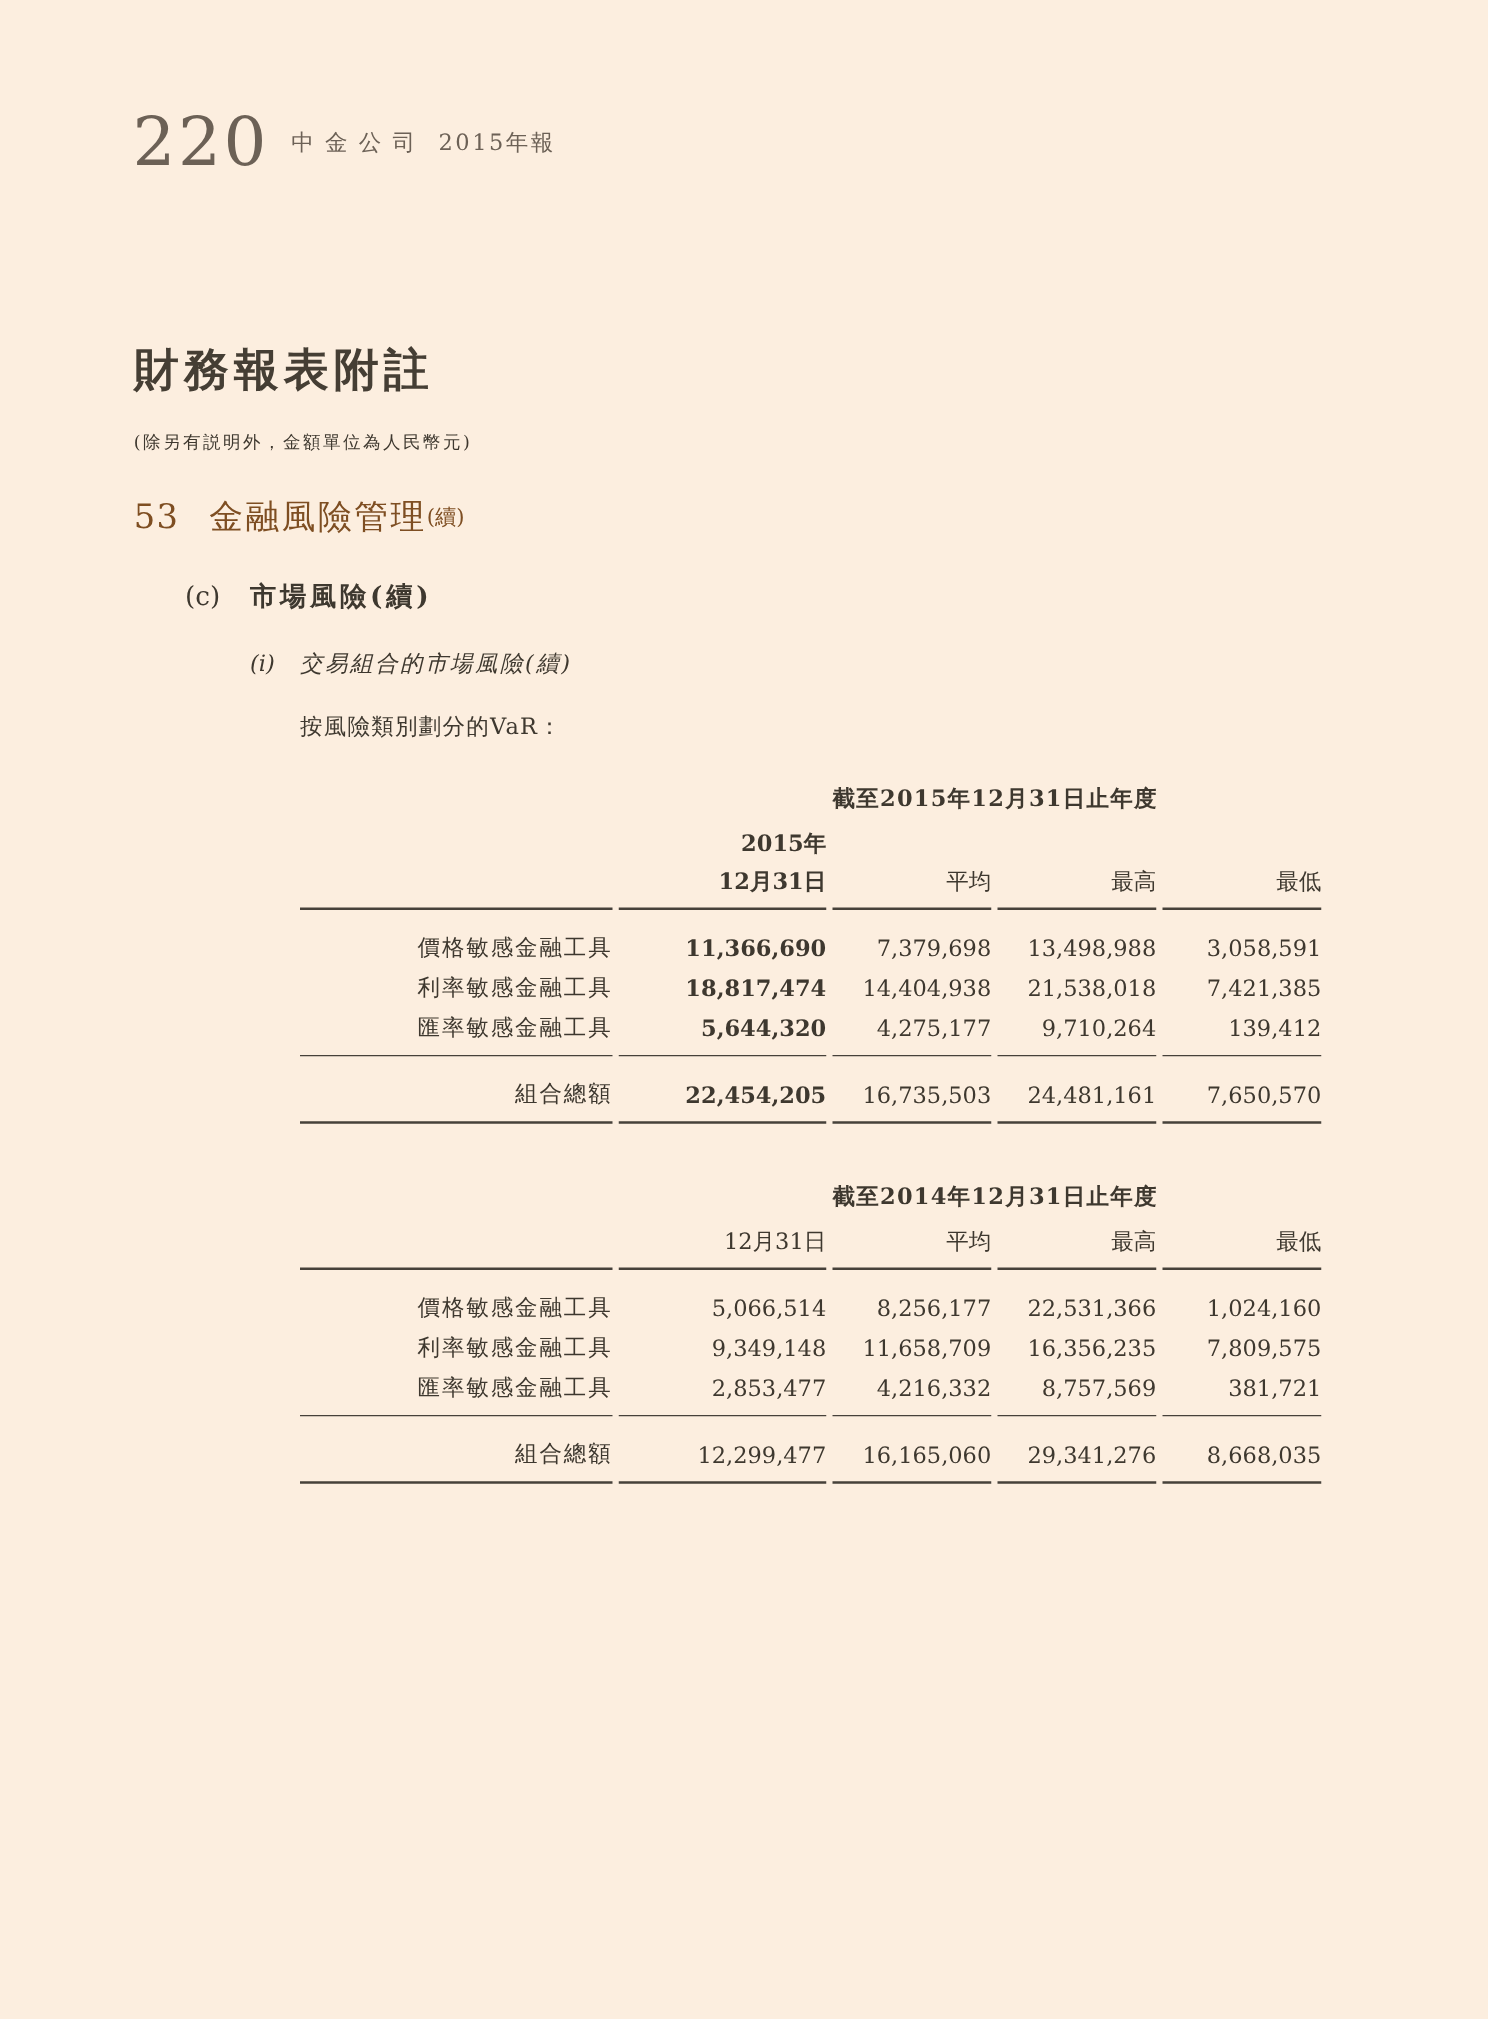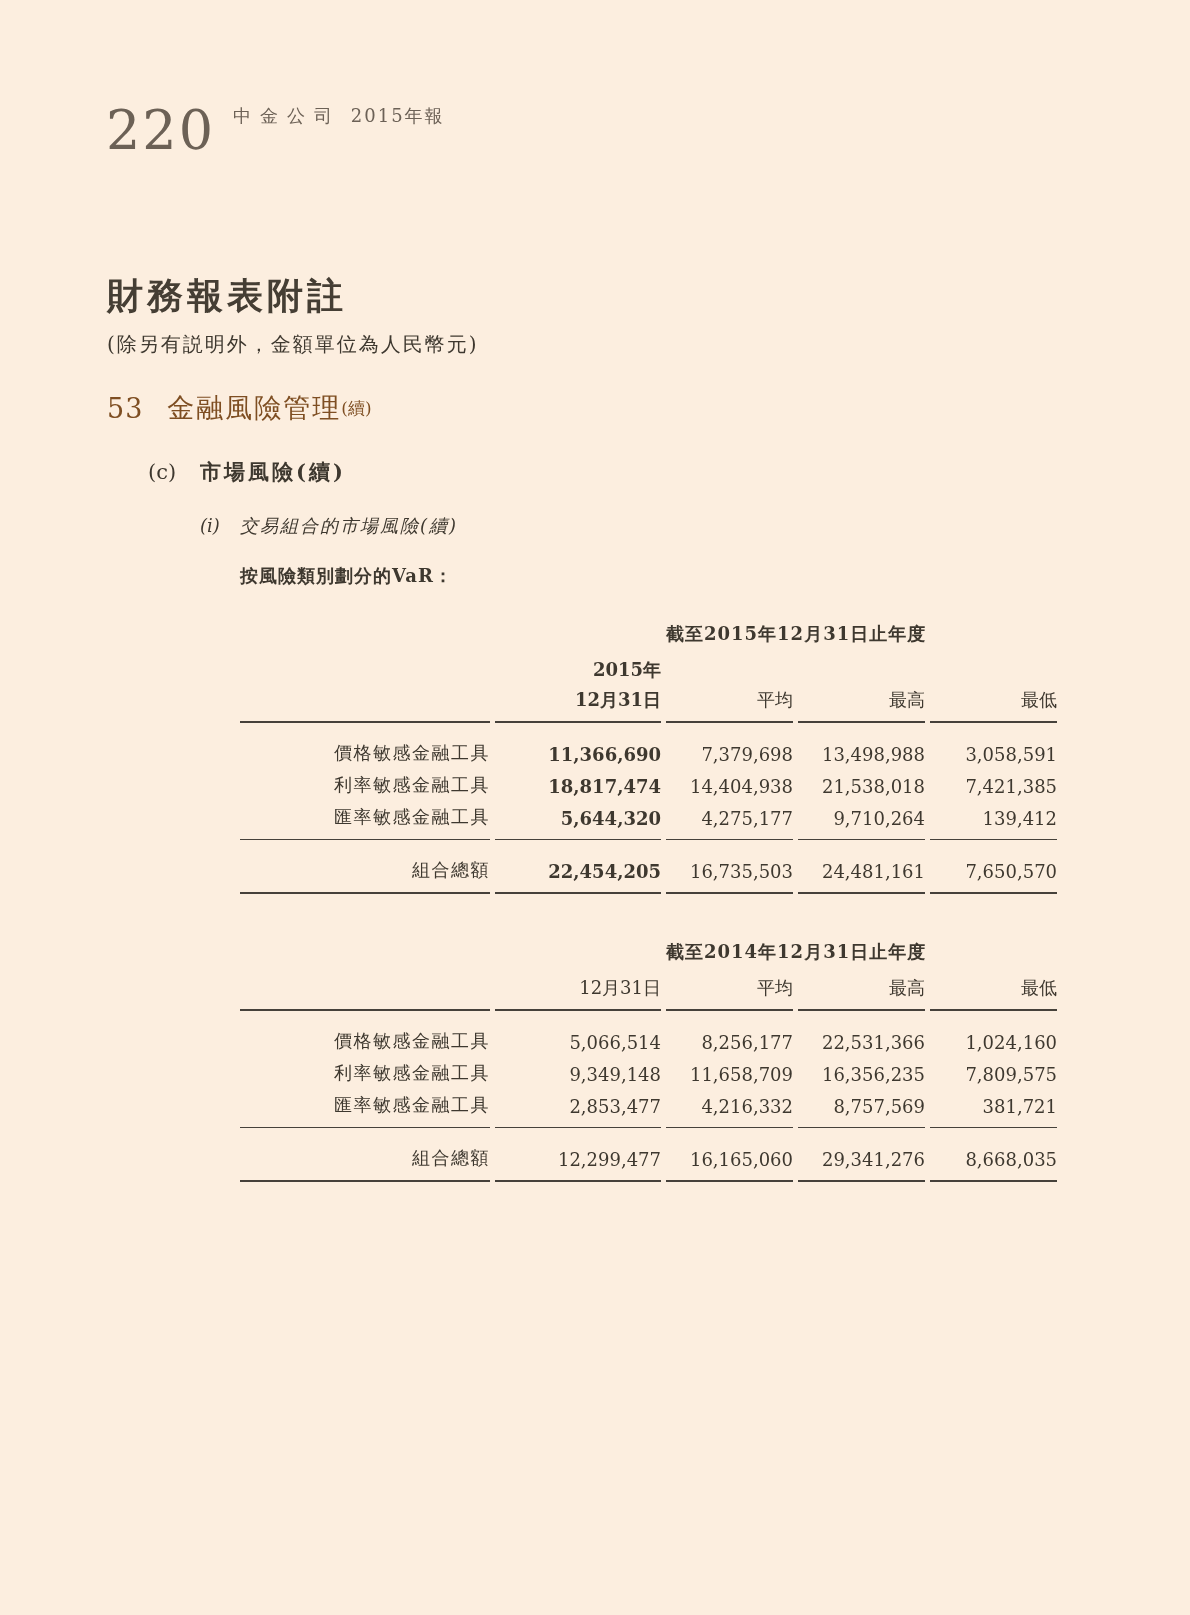--- a/index.html
+++ b/index.html
@@ -18,23 +18,23 @@
     color: var(--ink, #3E382F);
     font-family: "DejaVu Serif", "Liberation Serif", serif;
     position: relative;
     overflow: hidden;
   }
 
   
   .page-header {
     position: absolute;
     left: 106px;
-    top: 104px;
-    display: flex;
-    align-items: flex-start;
+    top: 87px;
+    display: flex;
+    align-items: center;
     color: var(--muted-ink, #6C6156);
   }
   .page-number {
     font-size: 54px;
     line-height: 1;
     letter-spacing: 2px;
     font-weight: 400;
   }
   .page-meta {
     margin-left: 18px;
@@ -51,22 +51,22 @@
     width: 980px;
   }
   .doc-title {
     margin: 0;
     font-size: 36px;
     font-weight: 700;
     letter-spacing: 4px;
     color: #453E34;
   }
   .doc-subtitle {
-    margin-top: 10px;
-    font-size: 20px;
+    margin-top: 24px;
+    font-size: 14px;
     letter-spacing: 2px;
   }
 
   .section-heading {
     margin-top: 32px;
     display: flex;
     align-items: center;
     color: var(--accent-brown, #7E4E22);
     font-size: 27px;
     letter-spacing: 2px;
@@ -93,21 +93,20 @@
     font-size: 18px;
   }
   .sub-i .item-label { width: 40px; }
   .sub-i .item-title { letter-spacing: 2px; }
 
   .intro-line {
     margin-top: 26px;
     margin-left: 133px;
     font-size: 18px;
     letter-spacing: 1px;
-    font-weight: bold;
   }
 
   
   .var-table {
     margin-left: 128px;
     border-collapse: separate;
     border-spacing: 5px 0;
     font-size: 18px;
     table-layout: fixed;
     width: 822px;

